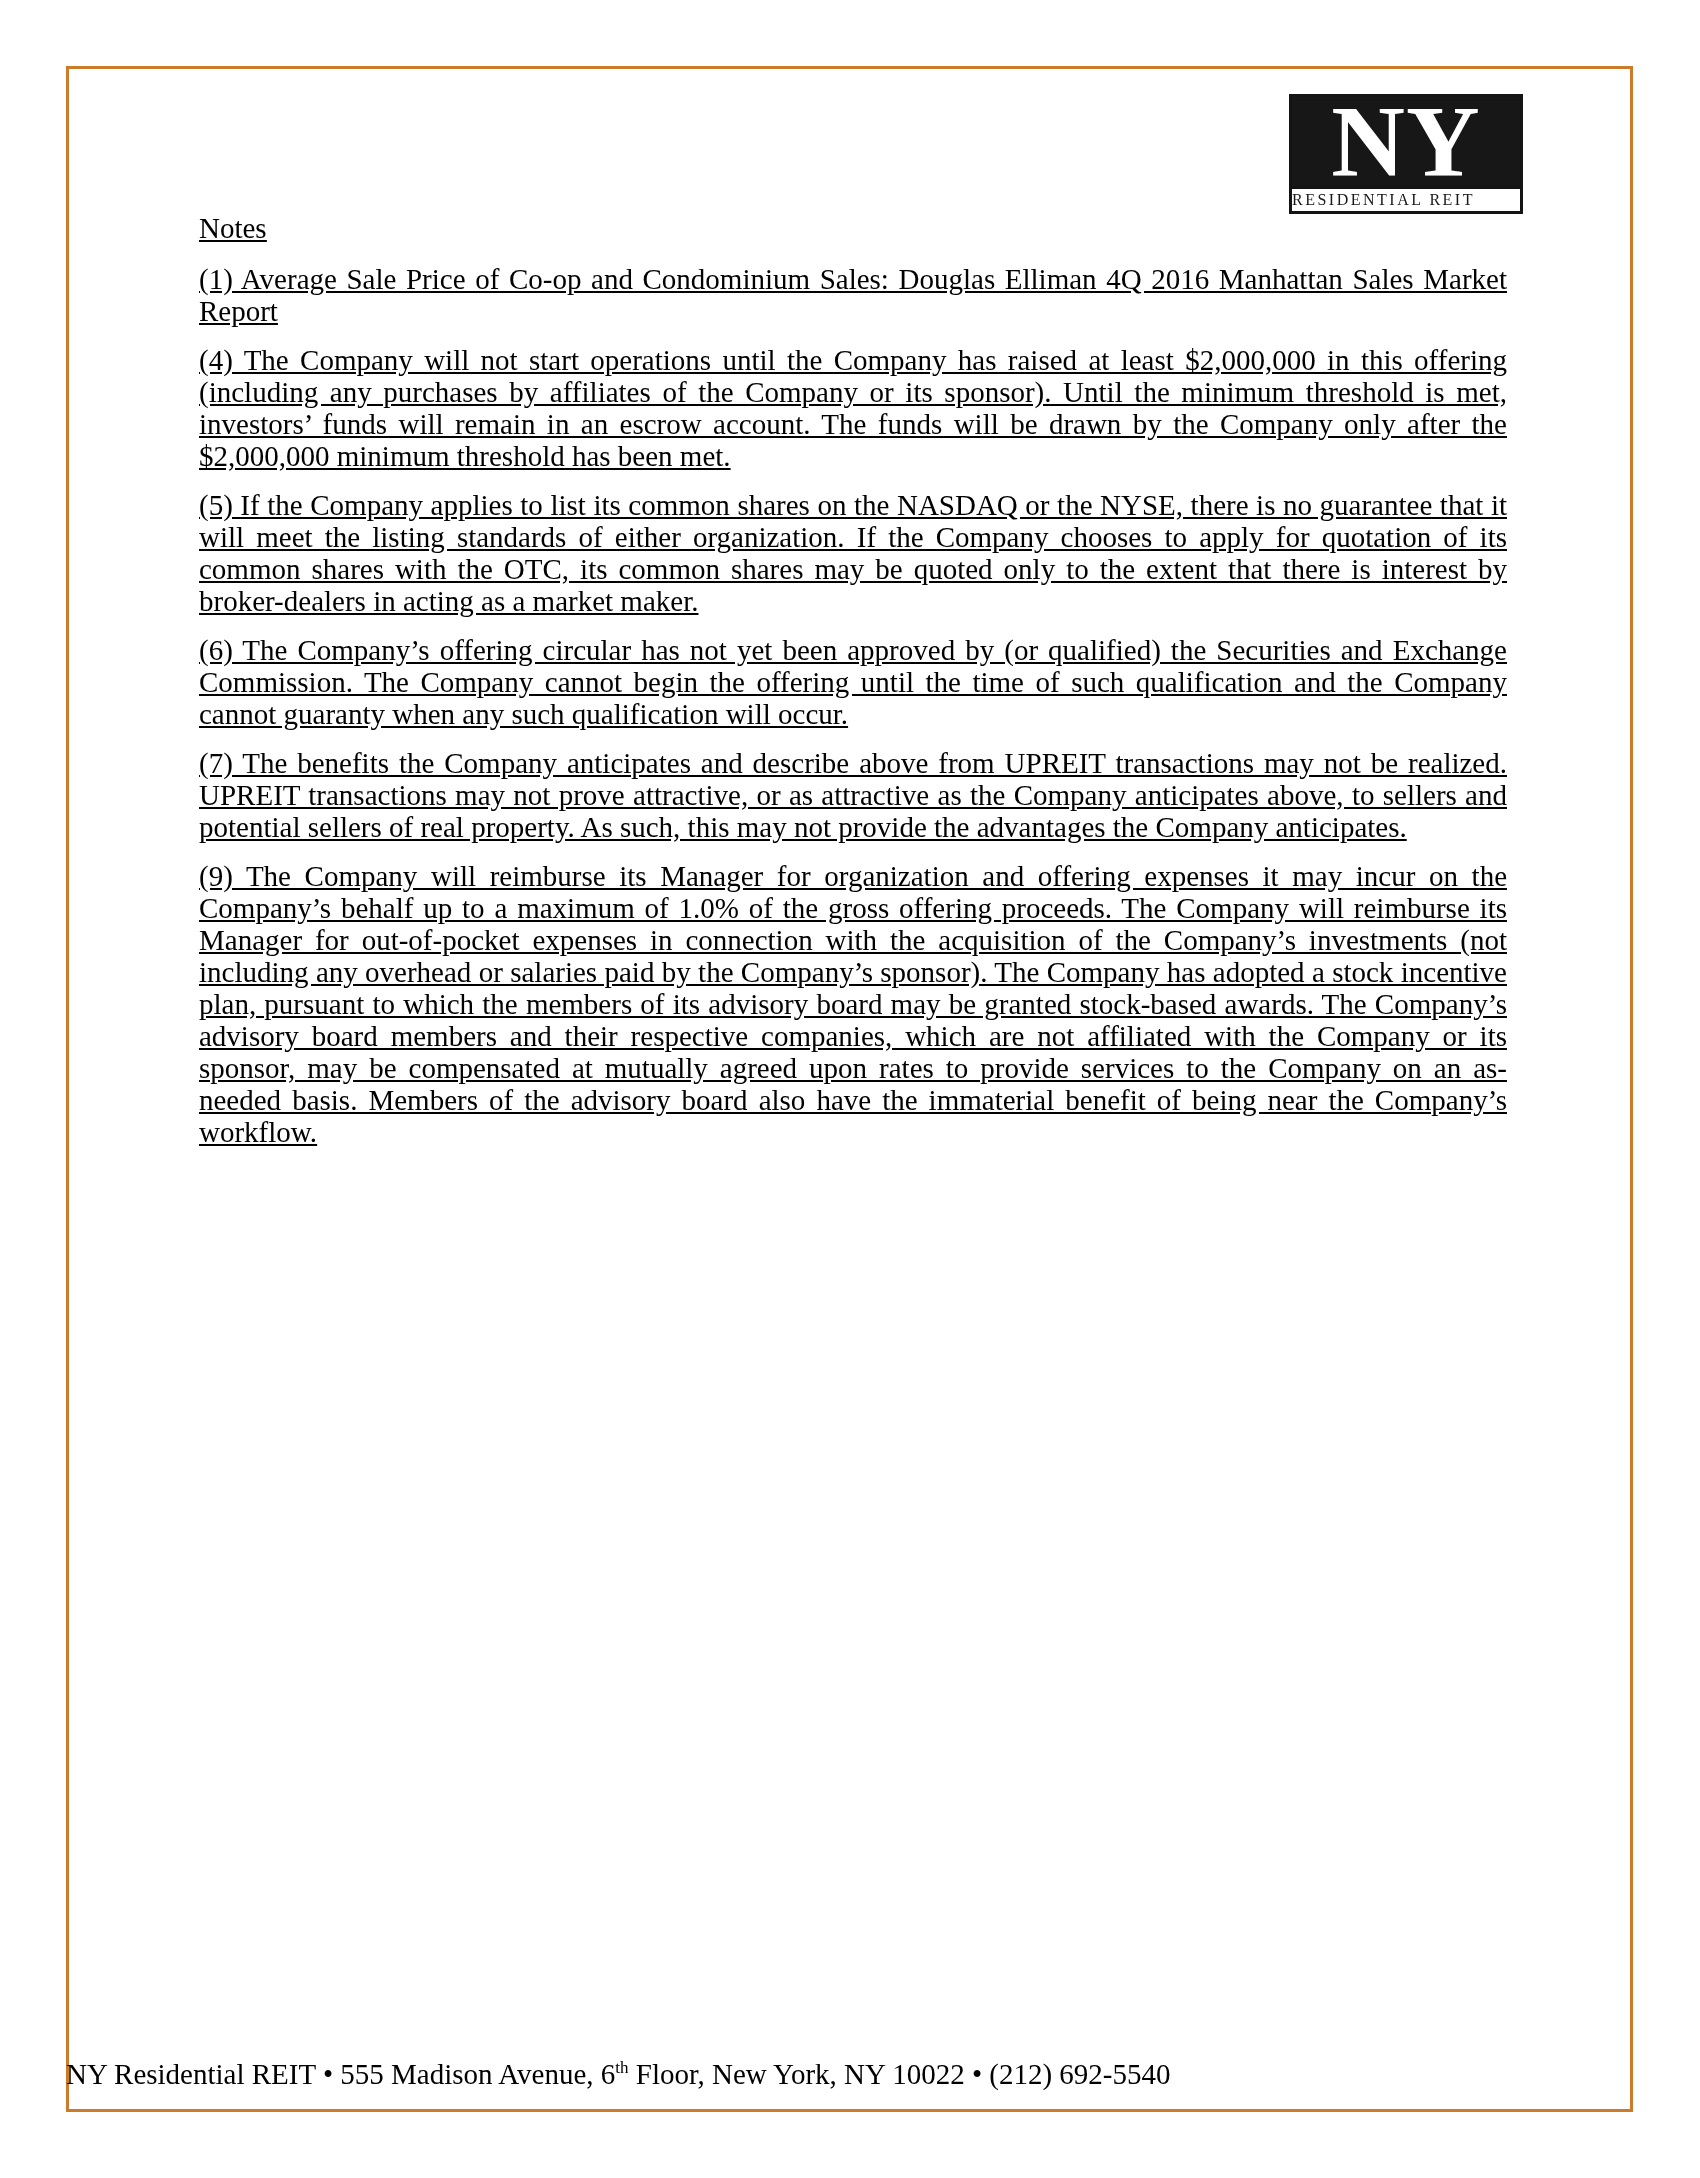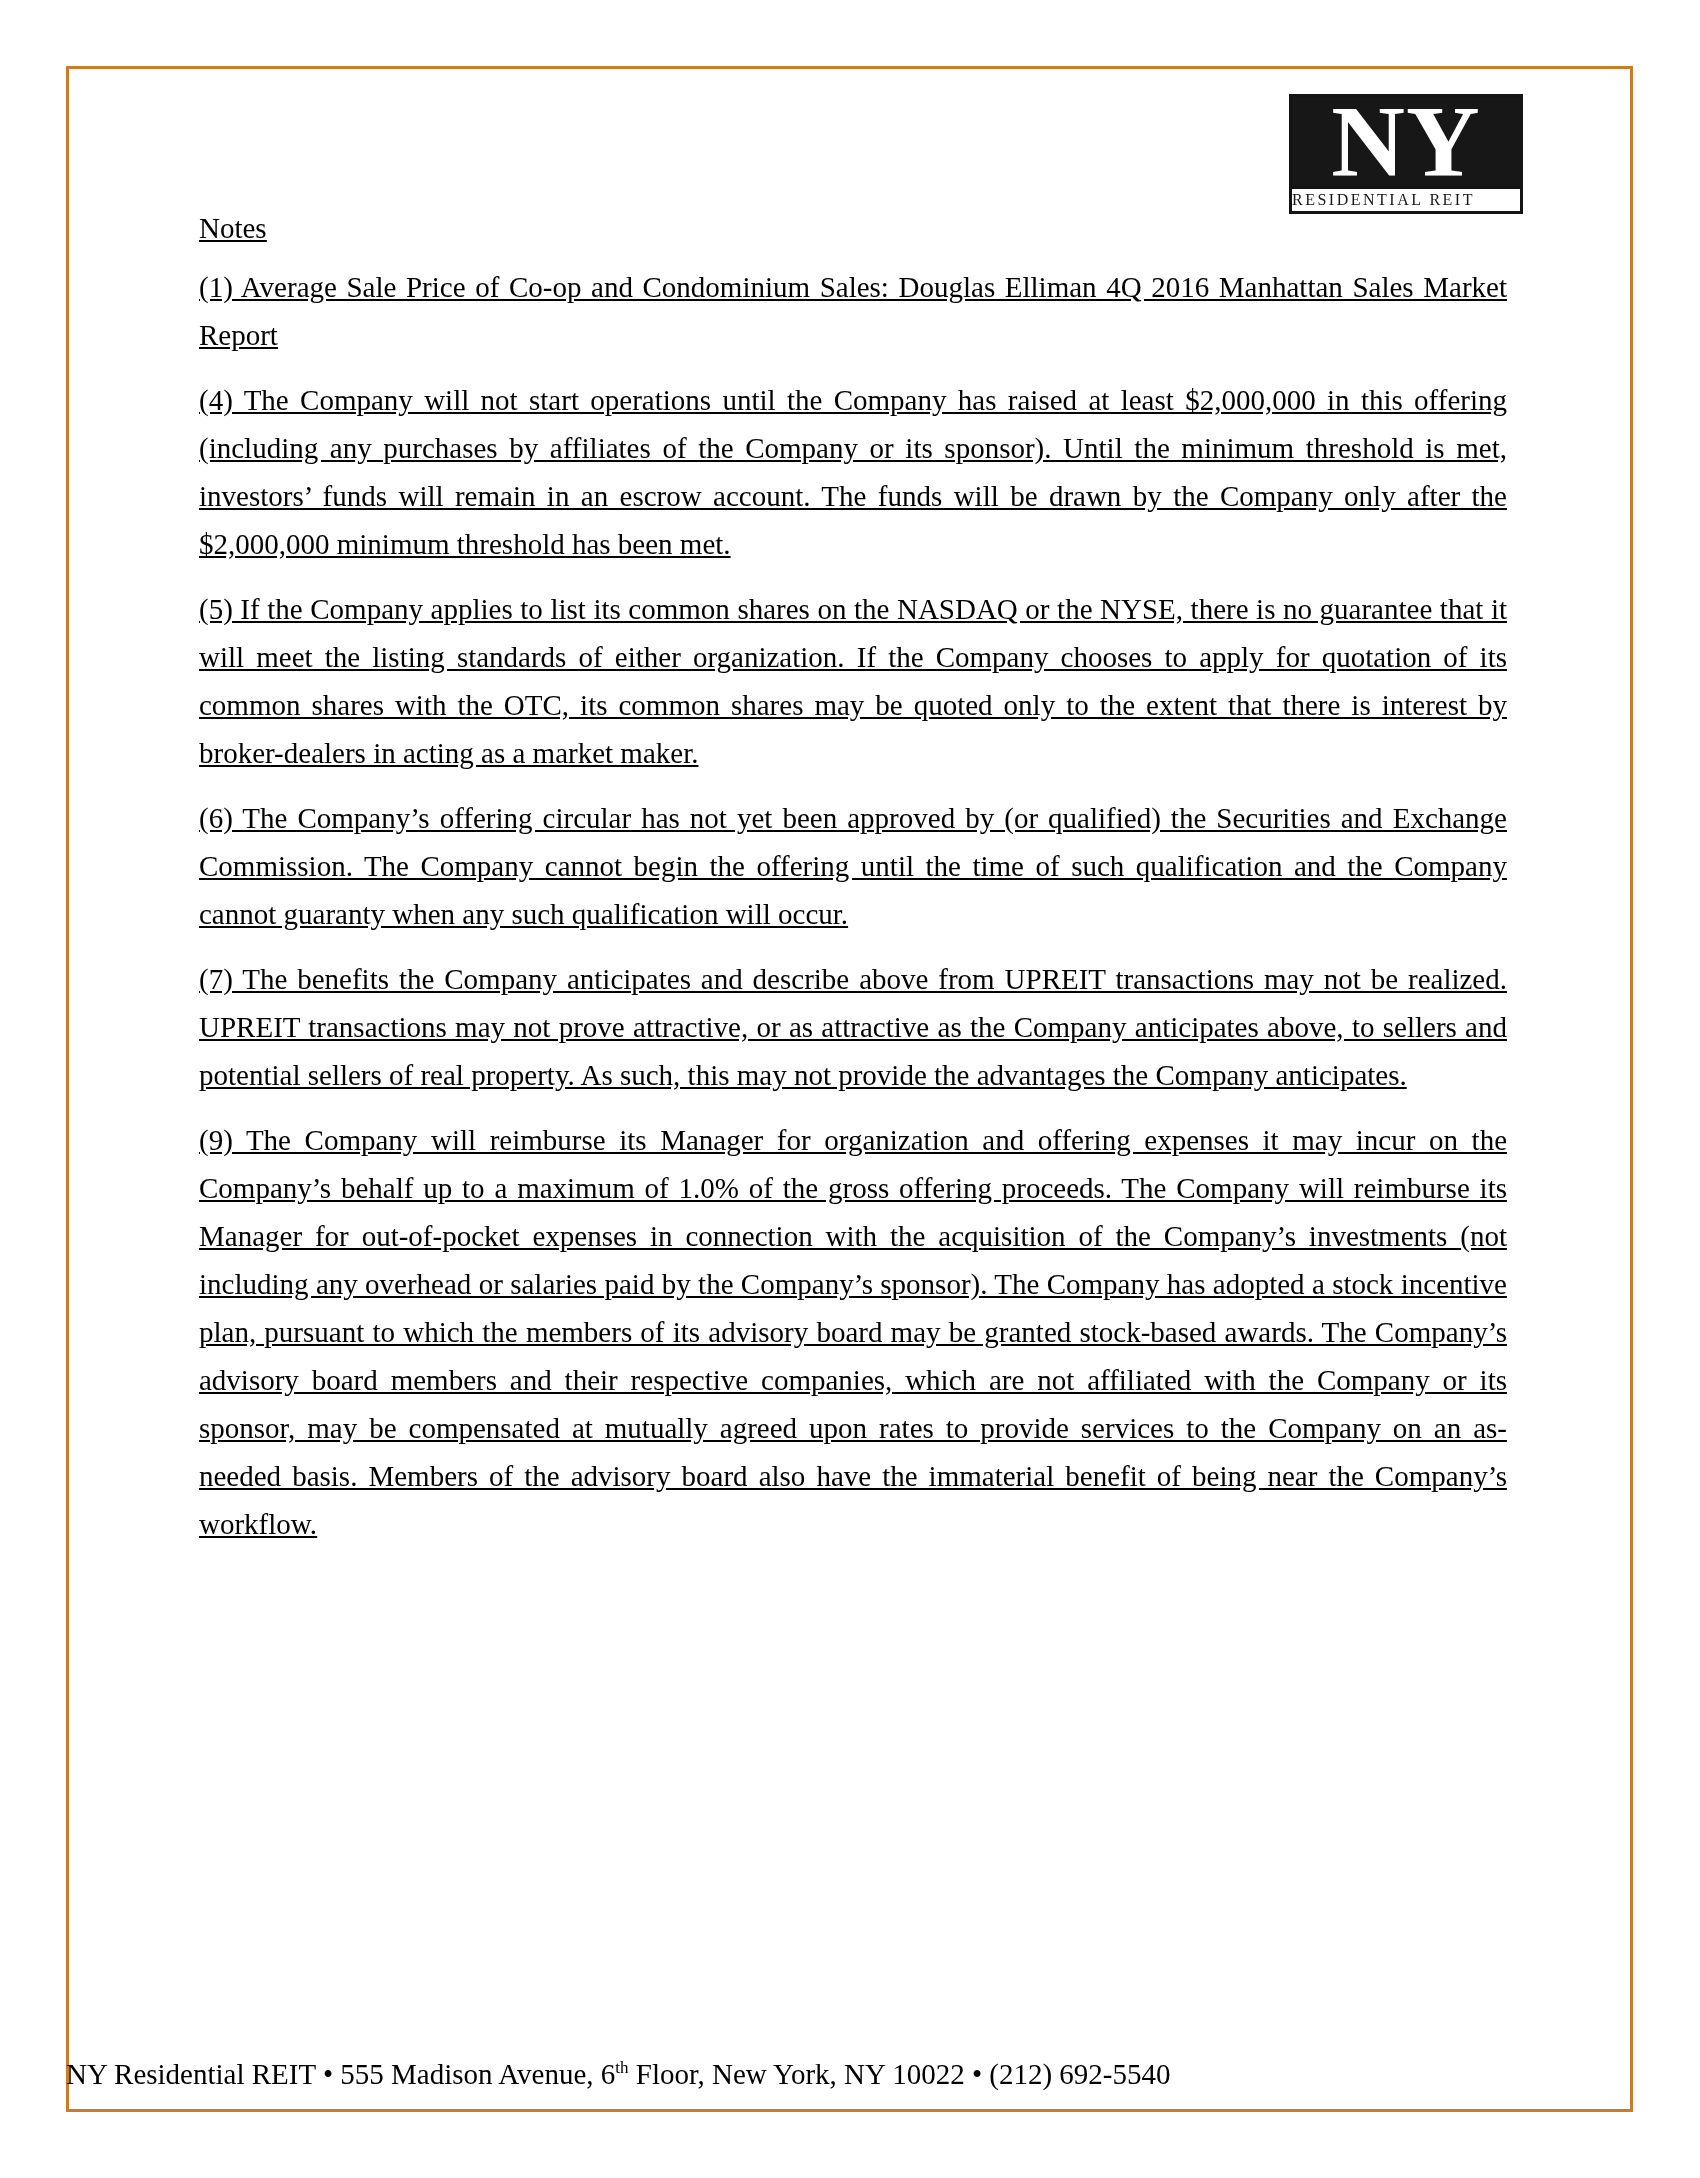--- a/index.html
+++ b/index.html
@@ -68,21 +68,21 @@
   }
   .notes-heading {
     font-size: 29px;
     font-weight: normal;
     line-height: 36px;
     margin: 0 0 17px 0;
     text-decoration: underline;
   }
   .note {
     font-size: 29px;
-    line-height: 48px;
+    line-height: 32px;
     margin: 0 0 17px 0;
     text-align: justify;
   }
   
   .footer {
     position: absolute;
     left: 66px;
     top: 2056px;
     width: 1561px;
     text-align: left;

